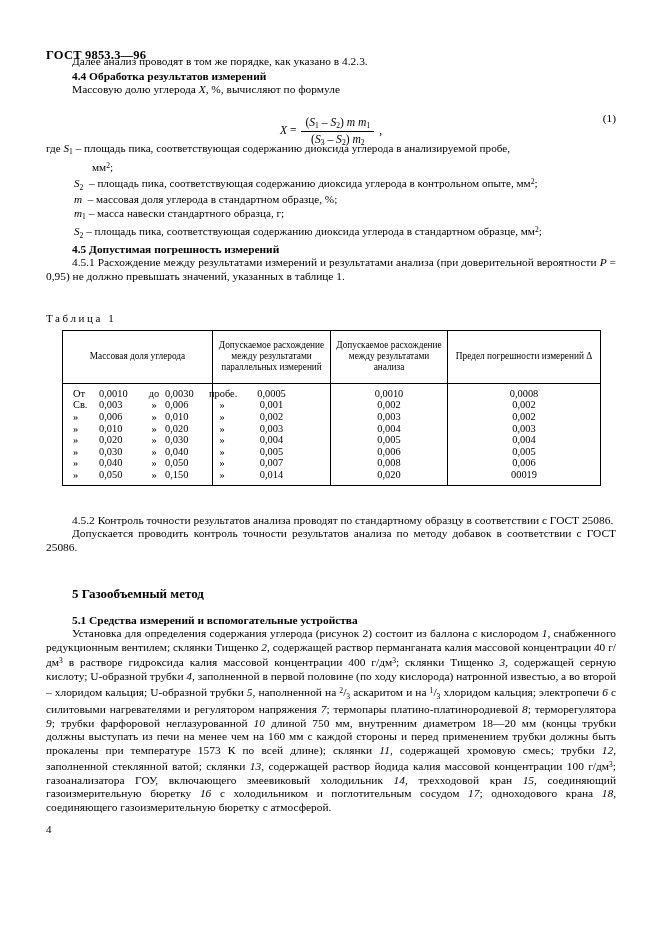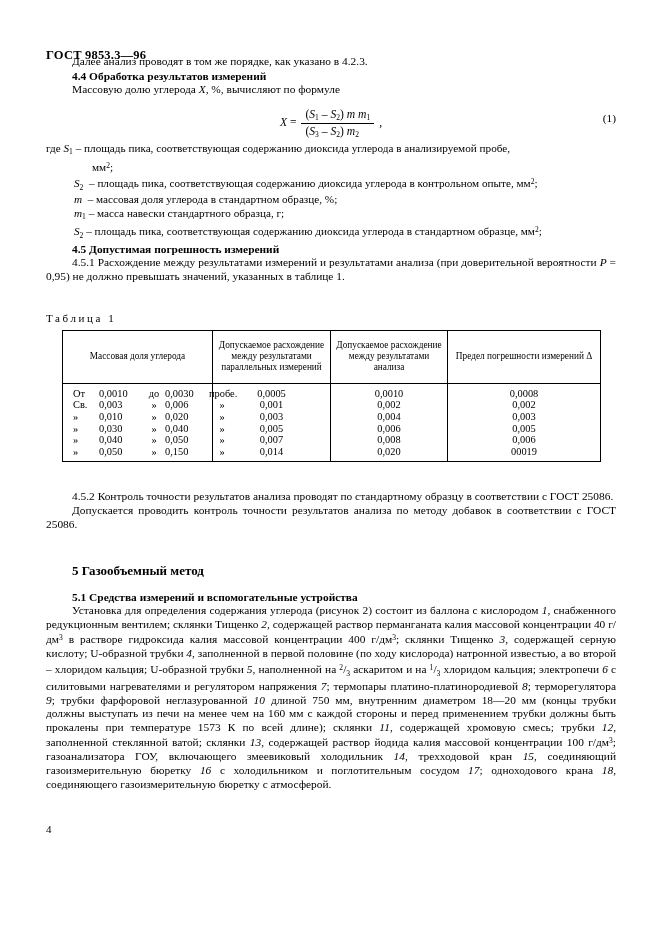--- a/index.html
+++ b/index.html
@@ -86,22 +86,22 @@
   .formula {
     position: absolute;
     left: 0; right: 0;
     top: 4px;
     text-align: center;
     font-size: 11.6px;
   }
   .frac {
     display: inline-block;
     vertical-align: middle;
-    text-align: left;
-    margin: 8px 2px;
+    text-align: center;
+    margin: 16px 2px;
   }
   .frac .num {
     display: block;
     padding: 0 4px 1px 4px;
     border-bottom: 1px solid #000;
   }
   .frac .den {
     display: block;
     padding: 1px 4px 0 4px;
   }
@@ -248,26 +248,38 @@
           <td>0,0010</td>
           <td>0,0008</td>
         </tr>
         <tr>
           <td class="rangecell"><span class="rng"><span class="c1">Св.</span><span class="c2">0,003</span><span class="c3">»</span><span class="c4">0,006</span><span class="c5">»</span></span></td>
           <td>0,001</td>
           <td>0,002</td>
           <td>0,002</td>
         </tr>
         <tr>
+          <td class="rangecell"><span class="rng"><span class="c1">»</span><span class="c2">0,006</span><span class="c3">»</span><span class="c4">0,010</span><span class="c5">»</span></span></td>
+          <td>0,002</td>
+          <td>0,003</td>
+          <td>0,002</td>
+        </tr>
+        <tr>
           <td class="rangecell"><span class="rng"><span class="c1">»</span><span class="c2">0,010</span><span class="c3">»</span><span class="c4">0,020</span><span class="c5">»</span></span></td>
           <td>0,003</td>
           <td>0,004</td>
           <td>0,003</td>
         </tr>
         <tr>
+          <td class="rangecell"><span class="rng"><span class="c1">»</span><span class="c2">0,020</span><span class="c3">»</span><span class="c4">0,030</span><span class="c5">»</span></span></td>
+          <td>0,004</td>
+          <td>0,005</td>
+          <td>0,004</td>
+        </tr>
+        <tr>
           <td class="rangecell"><span class="rng"><span class="c1">»</span><span class="c2">0,030</span><span class="c3">»</span><span class="c4">0,040</span><span class="c5">»</span></span></td>
           <td>0,005</td>
           <td>0,006</td>
           <td>0,005</td>
         </tr>
         <tr>
           <td class="rangecell"><span class="rng"><span class="c1">»</span><span class="c2">0,040</span><span class="c3">»</span><span class="c4">0,050</span><span class="c5">»</span></span></td>
           <td>0,007</td>
           <td>0,008</td>
           <td>0,006</td>

